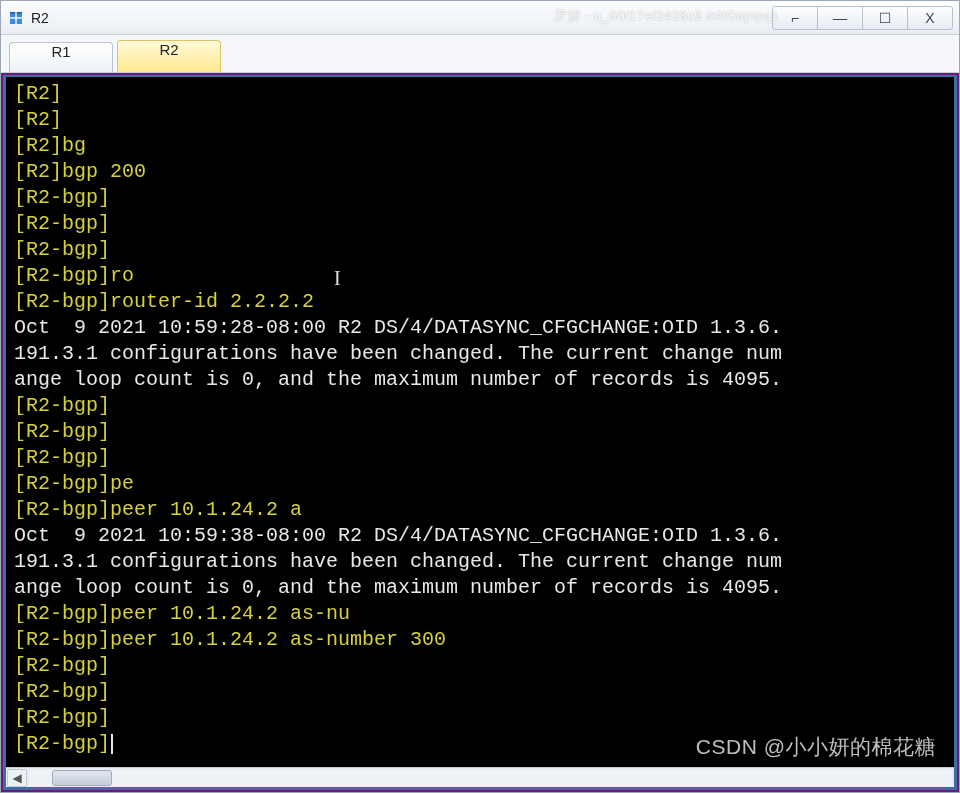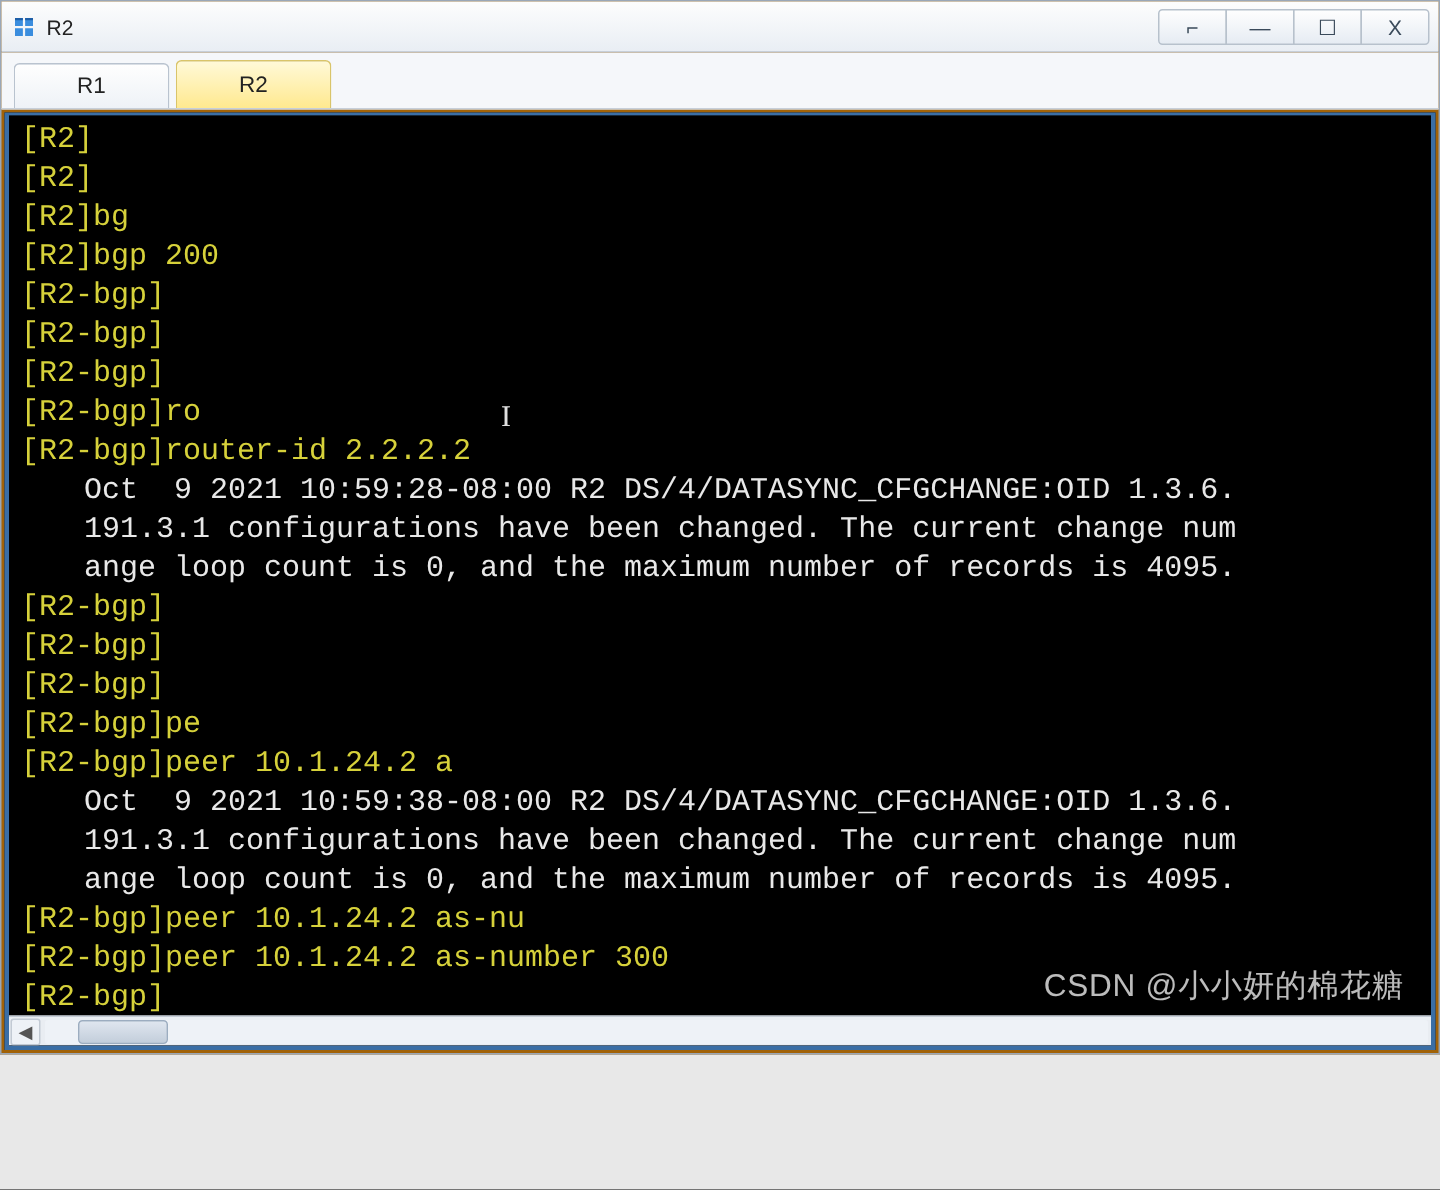--- a/index.html
+++ b/index.html
@@ -10,22 +10,22 @@
     body {
       font-family: "Segoe UI", Tahoma, sans-serif;
       background: #e8e8e8;
       width: 960px;
       height: 793px;
       overflow: hidden;
       position: relative;
     }
     .window {
       width: 960px;
-      height: 703px;
-      background: #a16207;
+      height: 793px;
+      background: #701a75;
       border: 1px solid #9aa7b7;
       display: flex;
       flex-direction: column;
     }
     .titlebar {
       height: 34px;
       background: linear-gradient(#fdfdfd, #e9eef4);
       border-bottom: 1px solid #c7cfd9;
       display: flex;
       align-items: center;
@@ -85,21 +85,20 @@
       gap: 4px;
     }
     .tab {
       min-width: 104px;
       height: 30px;
       border: 1px solid #b9c3cf;
       border-bottom: none;
       border-radius: 4px 4px 0 0;
       background: linear-gradient(#fefefe, #eef2f7);
       display: flex;
-      align-items: center;
       justify-content: center;
       font-size: 15px;
       color: #222;
       cursor: pointer;
       padding: 0 14px;
     }
     .tab.active {
       background: linear-gradient(#fff9d8, #ffe98f);
       border-color: #d9c46a;
       height: 32px;
@@ -120,21 +119,21 @@
       background: #000;
       color: #d6d13a;
       font-family: "Courier New", monospace;
       font-size: 20px;
       line-height: 26px;
       padding: 4px 8px;
       white-space: pre;
       overflow: hidden;
     }
     .terminal .line { display: block; }
-    .terminal .white { color: #e8e8e8; margin-left: 42px; }
+    .terminal .white { color: #e8e8e8; }
     .cursor-bar {
       display: inline-block;
       width: 2px;
       height: 20px;
       background: #e8e8e8;
       vertical-align: middle;
       margin-left: 1px;
     }
     .text-cursor {
       position: absolute;
@@ -205,20 +204,21 @@
 <div class="window">
 
   <div class="titlebar">
     <span class="app-icon">
       <svg viewBox="0 0 24 24">
           <path fill="#3a8dde" d="M4 4h7v7H4zM13 4h7v7h-7zM4 13h7v7H4zM13 13h7v7h-7z"></path>
           <path fill="#1e5fa8" d="M4 4h7v2H4zM13 4h7v2h-7z"></path>
         </svg>
     </span>
     <span class="title-text">R2</span>
+    <span class="watermark-top">罗妍 - u_60f17ef2428c9 ikNGiqnpq1</span>
     <div class="window-controls">
       <div class="win-btn">⌐</div>
       <div class="win-btn">—</div>
       <div class="win-btn">☐</div>
       <div class="win-btn">X</div>
     </div>
   </div>
 
   <div class="tabstrip" id="tabstrip">
       <div class="tab">

